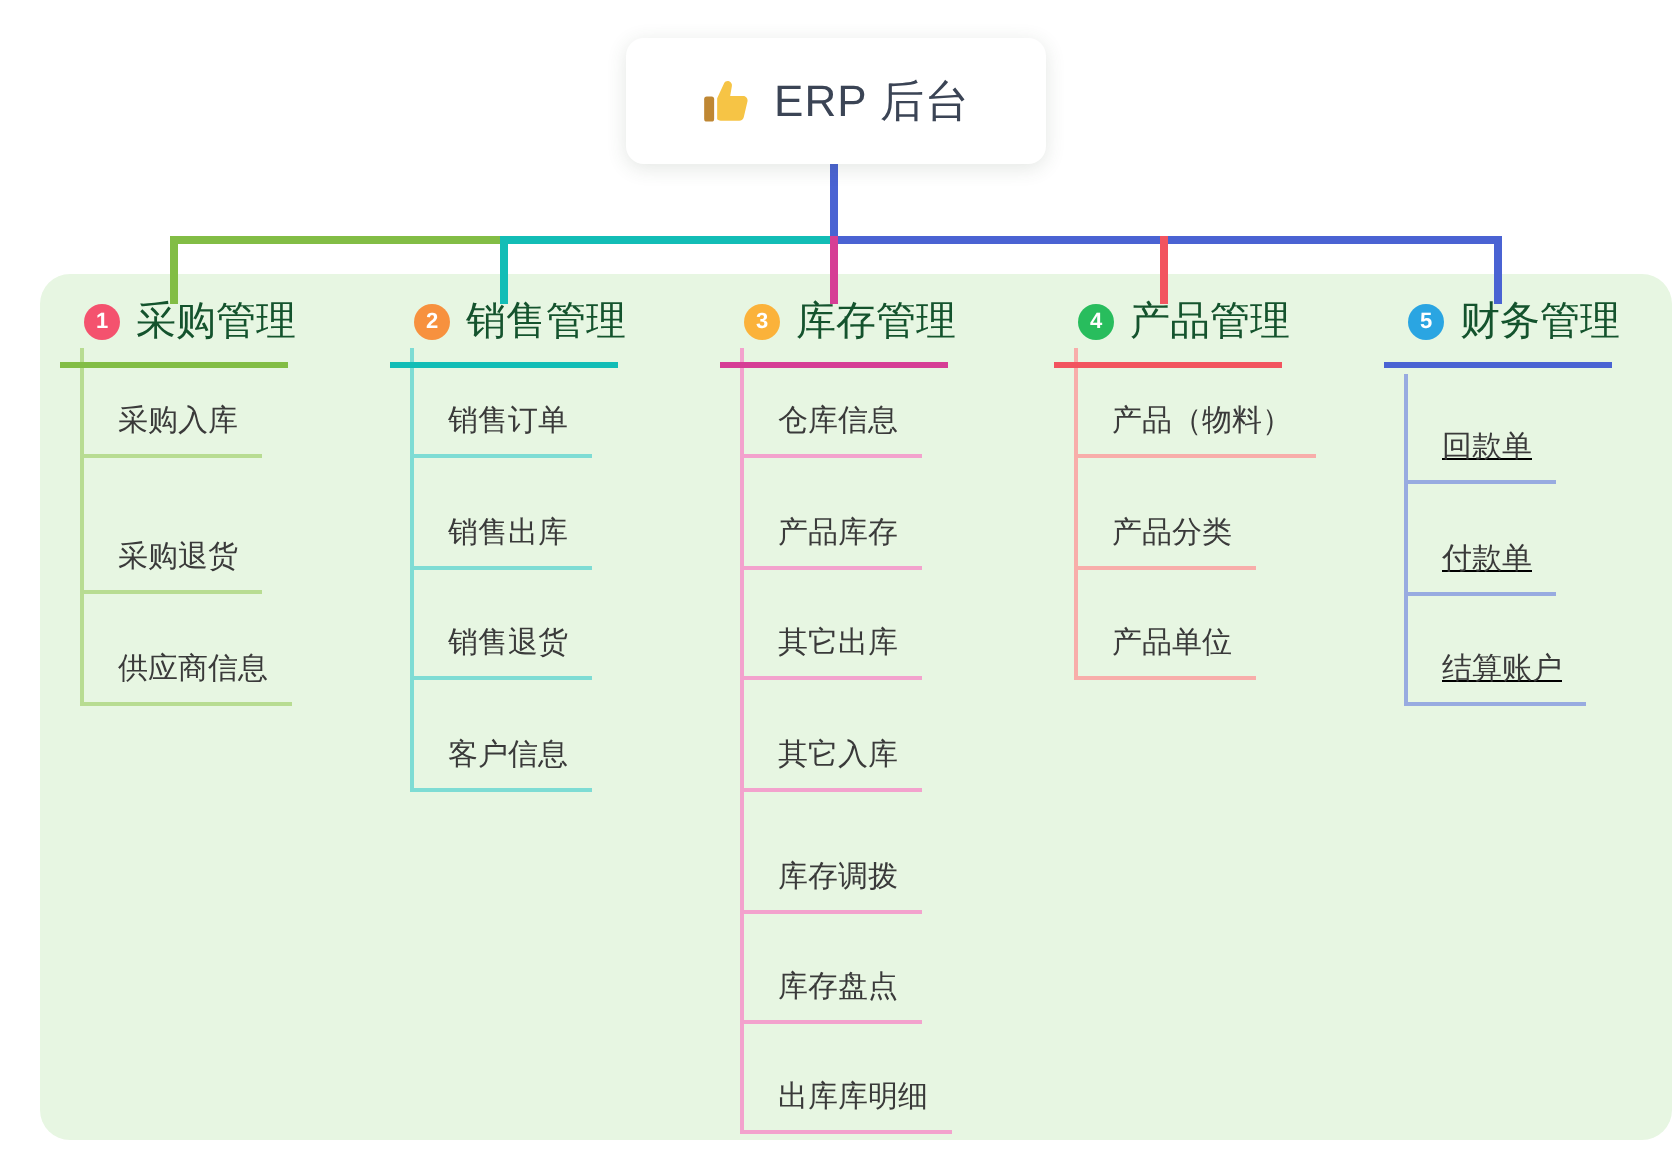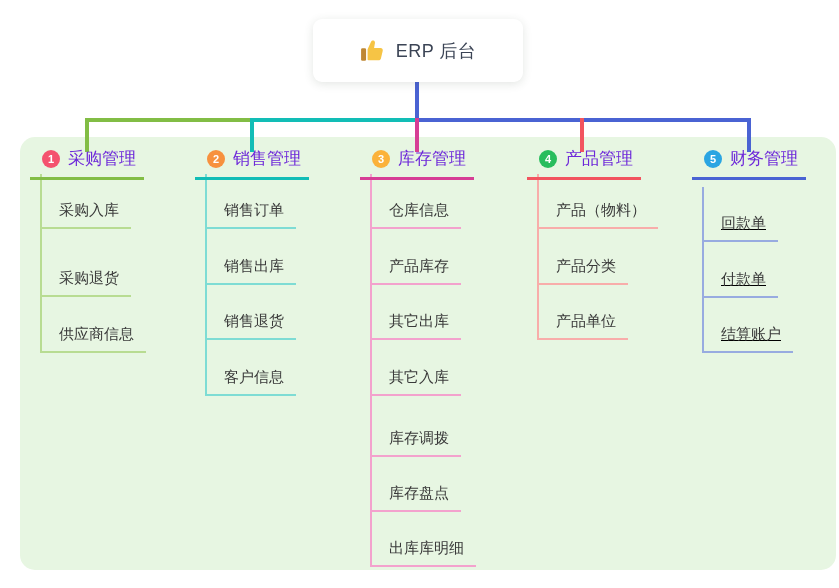--- a/index.html
+++ b/index.html
@@ -10,21 +10,21 @@
   }
   
   .root-node{
     position:absolute;left:313px;top:19px;width:210px;height:63px;
     background:#ffffff;border-radius:9px;
     box-shadow:0 2px 10px rgba(60,80,60,.14);
     display:flex;align-items:center;justify-content:center;gap:10px;
     z-index:5;
   }
   .root-node .root-label{
-    font-size:18px;color:#3b4455;font-weight:500;letter-spacing:.5px;
+    font-size:22px;color:#3b4455;font-weight:500;letter-spacing:.5px;
   }
   .thumb-icon{width:26px;height:26px;display:inline-block;}
   
   .panel{
     position:absolute;left:20px;top:137px;width:816px;height:433px;
     border-radius:15px;z-index:0;
   }
   
   .seg{position:absolute;z-index:2;}
   
@@ -33,21 +33,21 @@
     display:flex;align-items:center;gap:8px;
     padding:0 0 7px 12px;box-sizing:border-box;
     border-bottom:3px solid transparent;
     cursor:default;
   }
   .badge{
     width:18px;height:18px;border-radius:50%;flex:0 0 18px;
     color:#fff;font-size:11px;font-weight:bold;
     display:flex;align-items:center;justify-content:center;
   }
-  .branch-label{font-size:17px;color:#6d28d9;font-weight:500;white-space:nowrap;}
+  .branch-label{font-size:20px;color:#14532d;font-weight:500;white-space:nowrap;}
   .children{
     position:absolute;z-index:3;margin:0;padding:0;list-style:none;
     border-left:2px solid transparent;
   }
   .child{
     height:55.4px;box-sizing:border-box;width:max-content;
     display:flex;align-items:flex-end;
     padding:0 12px 7px 17px;
     border-bottom:2px solid transparent;
     font-size:15px;color:#3a3a3a;white-space:nowrap;

